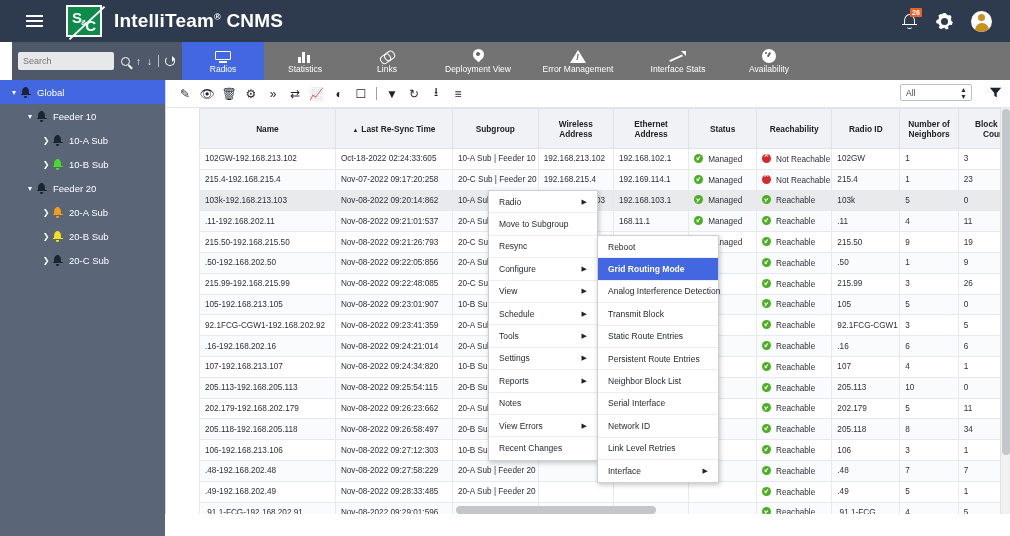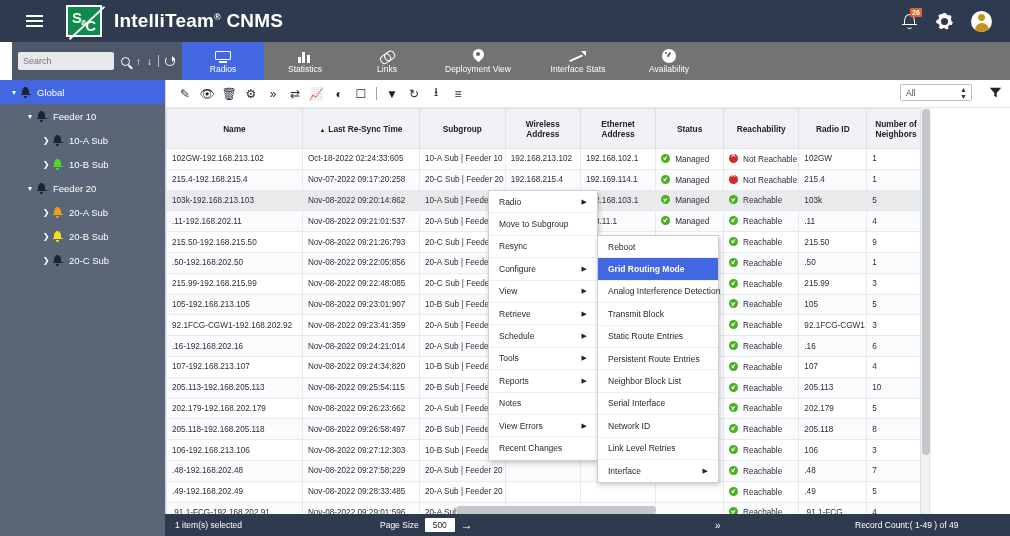--- a/index.html
+++ b/index.html
@@ -132,21 +132,21 @@
   .tb-ic { width:22px; height:22px; display:flex; align-items:center; justify-content:center; color:#1d2330; cursor:pointer; font-size:12px; }
   .tb-sep { width:1px; height:13px; background:#9aa1ad; margin:0 4px; }
   .filtsel {
     position:absolute; right:38px; top:4px; width:72px; height:17px; border:1px solid #b9bfc9; border-radius:2px;
     background:#fff; font-size:8.5px; color:#444; display:flex; align-items:center; padding-left:5px;
   }
   .filtsel .spin { margin-left:auto; margin-right:4px; font-size:7px; line-height:7px; color:#333; display:flex; flex-direction:column;}
   .funnel-big { position:absolute; right:8px; top:5px; cursor:pointer;}
 
   
-  .tablewrap { position:relative; width:765px; height:406px; overflow:hidden; }
+  .tablewrap { position:relative; width:845px; height:406px; overflow:hidden;padding-left:33px; }
   table.grid { border-collapse:collapse; width:833px; table-layout:fixed; font-size:8.2px; }
   table.grid th {
     background:#f0f2f5; border:1px solid #dfe3e9; font-size:8.3px; color:#222;
     height:40px; font-weight:bold; padding:0 4px; vertical-align:middle;
   }
   table.grid td {
     border:1px solid #e6e9ee; border-top:none; height:20.8px; padding:0 5px; color:#2b2f36;
     white-space:nowrap; overflow:hidden; background:#fff;
   }
   table.grid tr.alt td { background:#fafbfc; }
@@ -255,20 +255,26 @@
         <span class="navicon">
             <i class="ic-link"></i>
           </span>
         <span class="lbl">Links</span>
       </div>
       <div class="navtab wide">
         <span class="navicon">
             <i class="ic-pin"></i>
           </span>
         <span class="lbl">Deployment View</span>
+      </div>
+      <div class="navtab wide">
+        <span class="navicon">
+            <i class="ic-warn"></i>
+          </span>
+        <span class="lbl">Error Management</span>
       </div>
       <div class="navtab wide">
         <span class="navicon">
             <i class="ic-trend"></i>
           </span>
         <span class="lbl">Interface Stats</span>
       </div>
       <div class="navtab">
         <span class="navicon">
             <i class="ic-gauge"></i>
@@ -649,29 +655,29 @@
       </div>
       <div class="mi">
         <span>Configure</span>
         <span class="arrow">▶</span>
       </div>
       <div class="mi">
         <span>View</span>
         <span class="arrow">▶</span>
       </div>
       <div class="mi">
-        <span>Retrieve</span>
-        <span class="arrow">▶</span>
-      </div>
-      <div class="mi">
         <span>Schedule</span>
         <span class="arrow">▶</span>
       </div>
       <div class="mi">
         <span>Tools</span>
+        <span class="arrow">▶</span>
+      </div>
+      <div class="mi">
+        <span>Settings</span>
         <span class="arrow">▶</span>
       </div>
       <div class="mi">
         <span>Reports</span>
         <span class="arrow">▶</span>
       </div>
       <div class="mi">
         <span>Notes</span>
       </div>
       <div class="mi">
@@ -713,24 +719,14 @@
       </div>
       <div class="mi">
         <span>Link Level Retries</span>
       </div>
       <div class="mi">
         <span>Interface</span>
         <span class="arrow">▶</span>
       </div>
     </div>
 
-  <div class="footer">
-    <span class="sel">1 item(s) selected</span>
-    <span class="ps">
-      <span>Page Size</span>
-      <span class="psbox">500</span>
-      <span class="arrow-right">→</span>
-    </span>
-    <span class="dblchev">»</span>
-    <span class="rc">Record Count:( 1-49 ) of 49</span>
-  </div>
 
 </div>
 
 </body></html>

